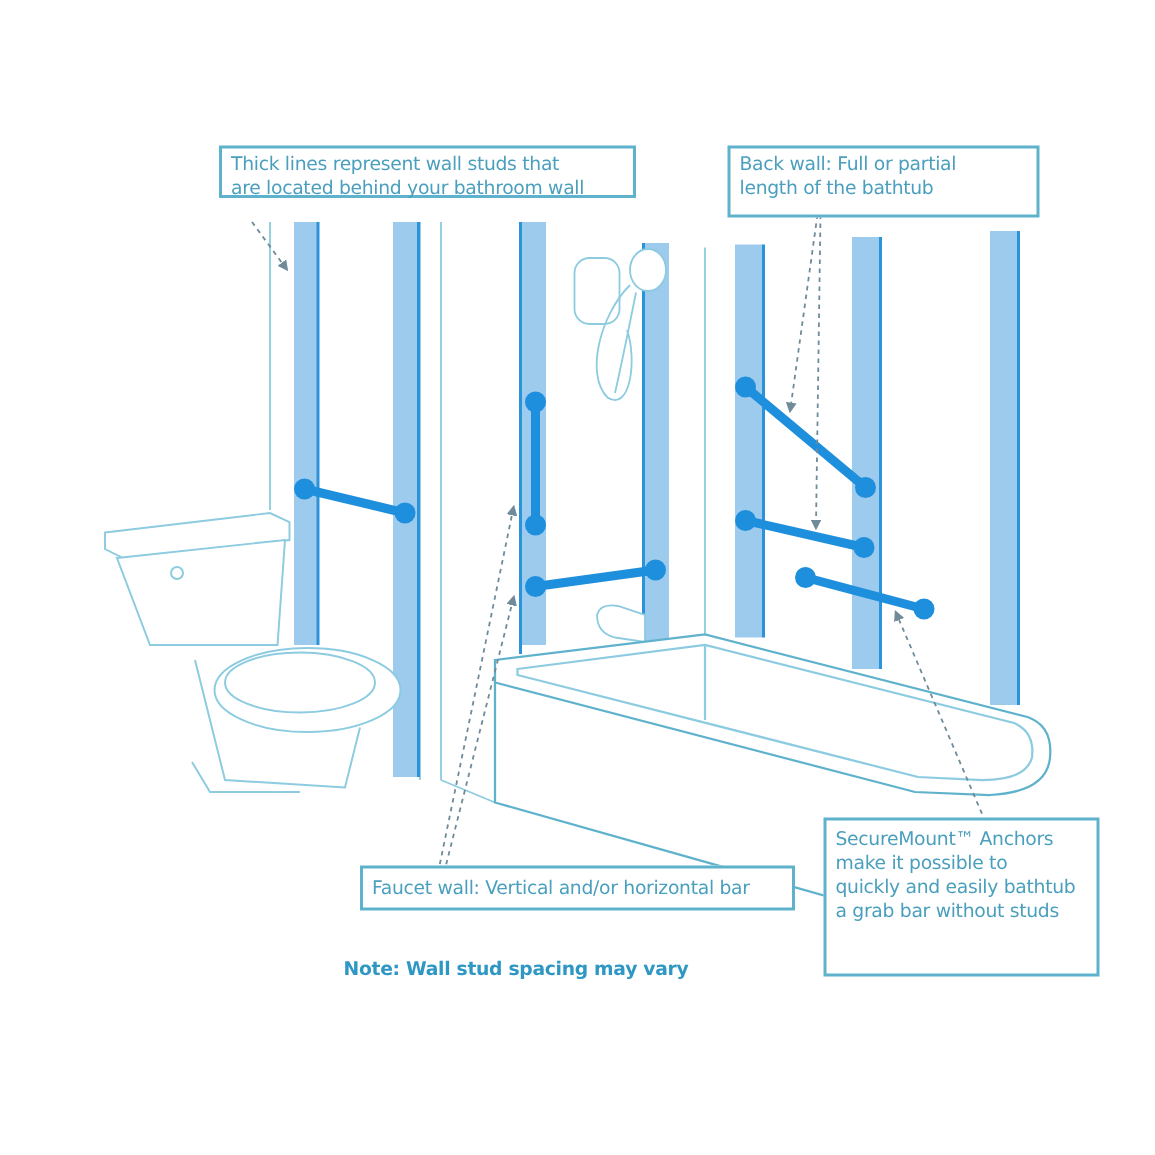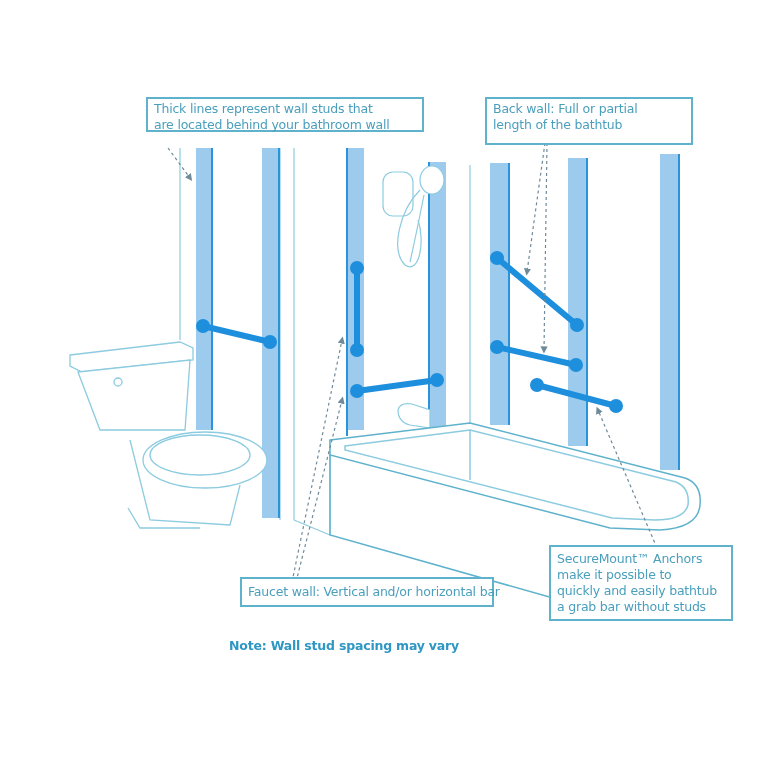--- a/index.html
+++ b/index.html
@@ -114,24 +114,24 @@
 <div class="callout" style="left:146px; top:97px; width:278px; height:35px;">
   <span>Thick lines represent wall studs that</span>
   <span>are located behind your bathroom wall</span>
 </div>
 
 <div class="callout" style="left:485px; top:97px; width:208px; height:48px;">
   <span>Back wall: Full or partial</span>
   <span>length of the bathtub</span>
 </div>
 
-<div class="callout" style="left:240px; top:577px; width:254px; height:30px; padding-top:5px;">
+<div class="callout" style="left:240px; top:577px; width:290px; height:30px; padding-top:5px;">
   <span>Faucet wall: Vertical and/or horizontal bar</span>
 </div>
 
-<div class="callout" style="left:549px; top:545px; width:184px; height:76px; padding-top:4px;">
+<div class="callout" style="left:549px; top:545px; width:184px; height:106px; padding-top:4px;">
   <span>SecureMount™ Anchors</span>
   <span>make it possible to</span>
   <span>quickly and easily bathtub</span>
   <span>a grab bar without studs</span>
 </div>
 
 <div class="note">Note: Wall stud spacing may vary</div>
 
 </body></html>

